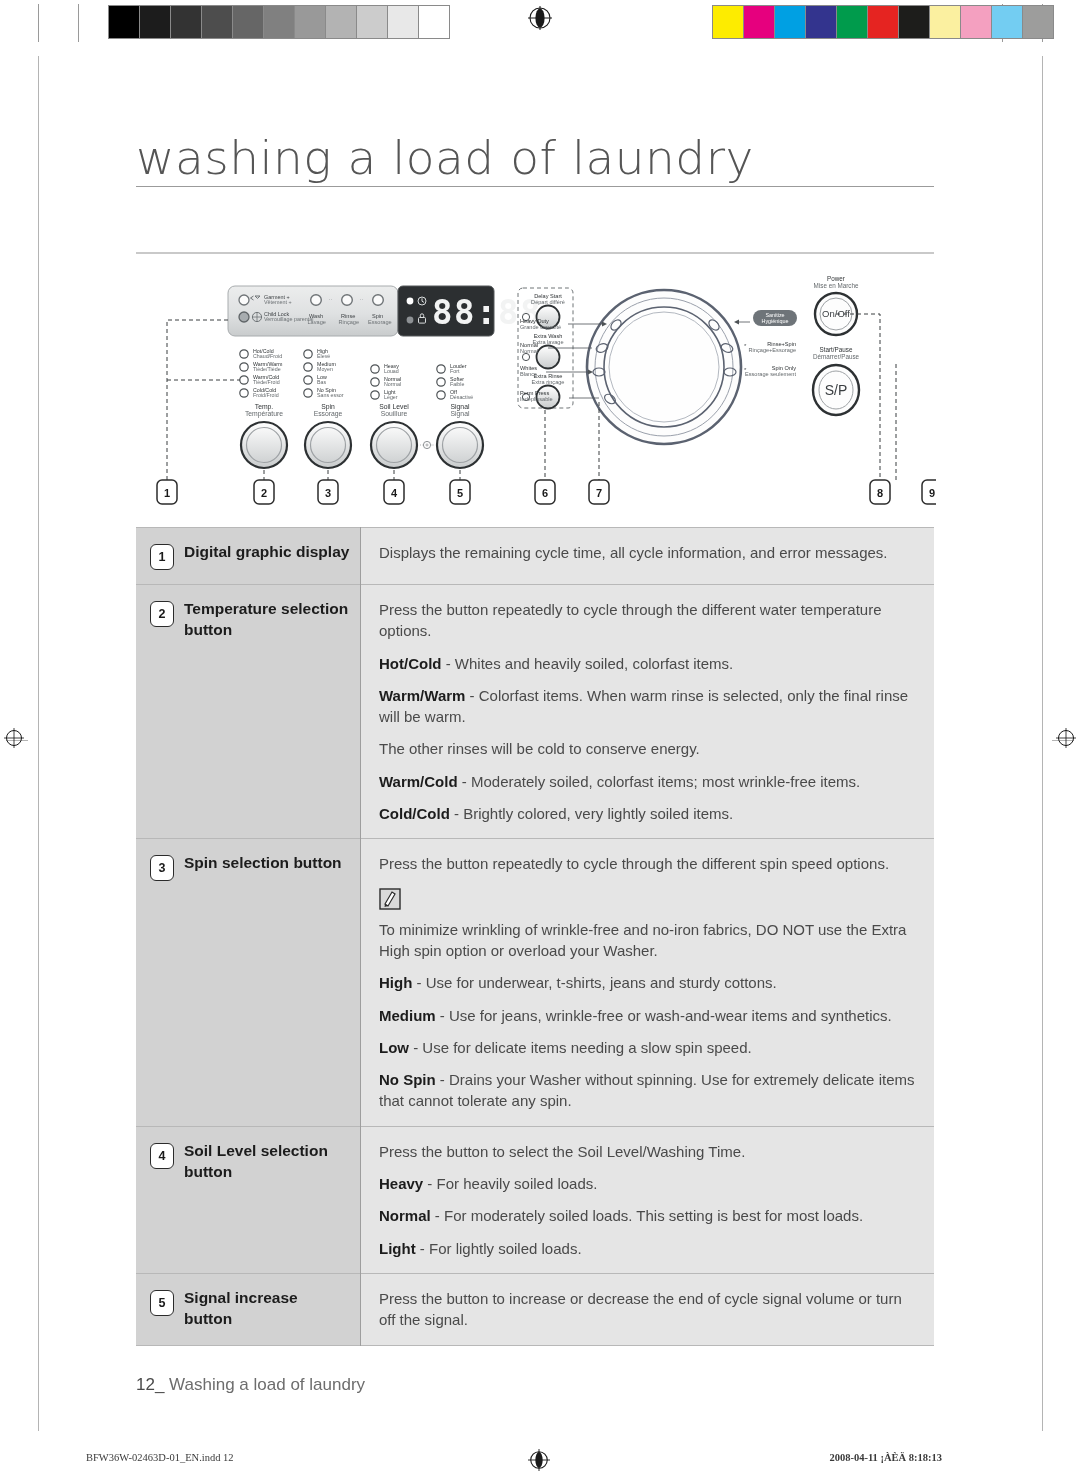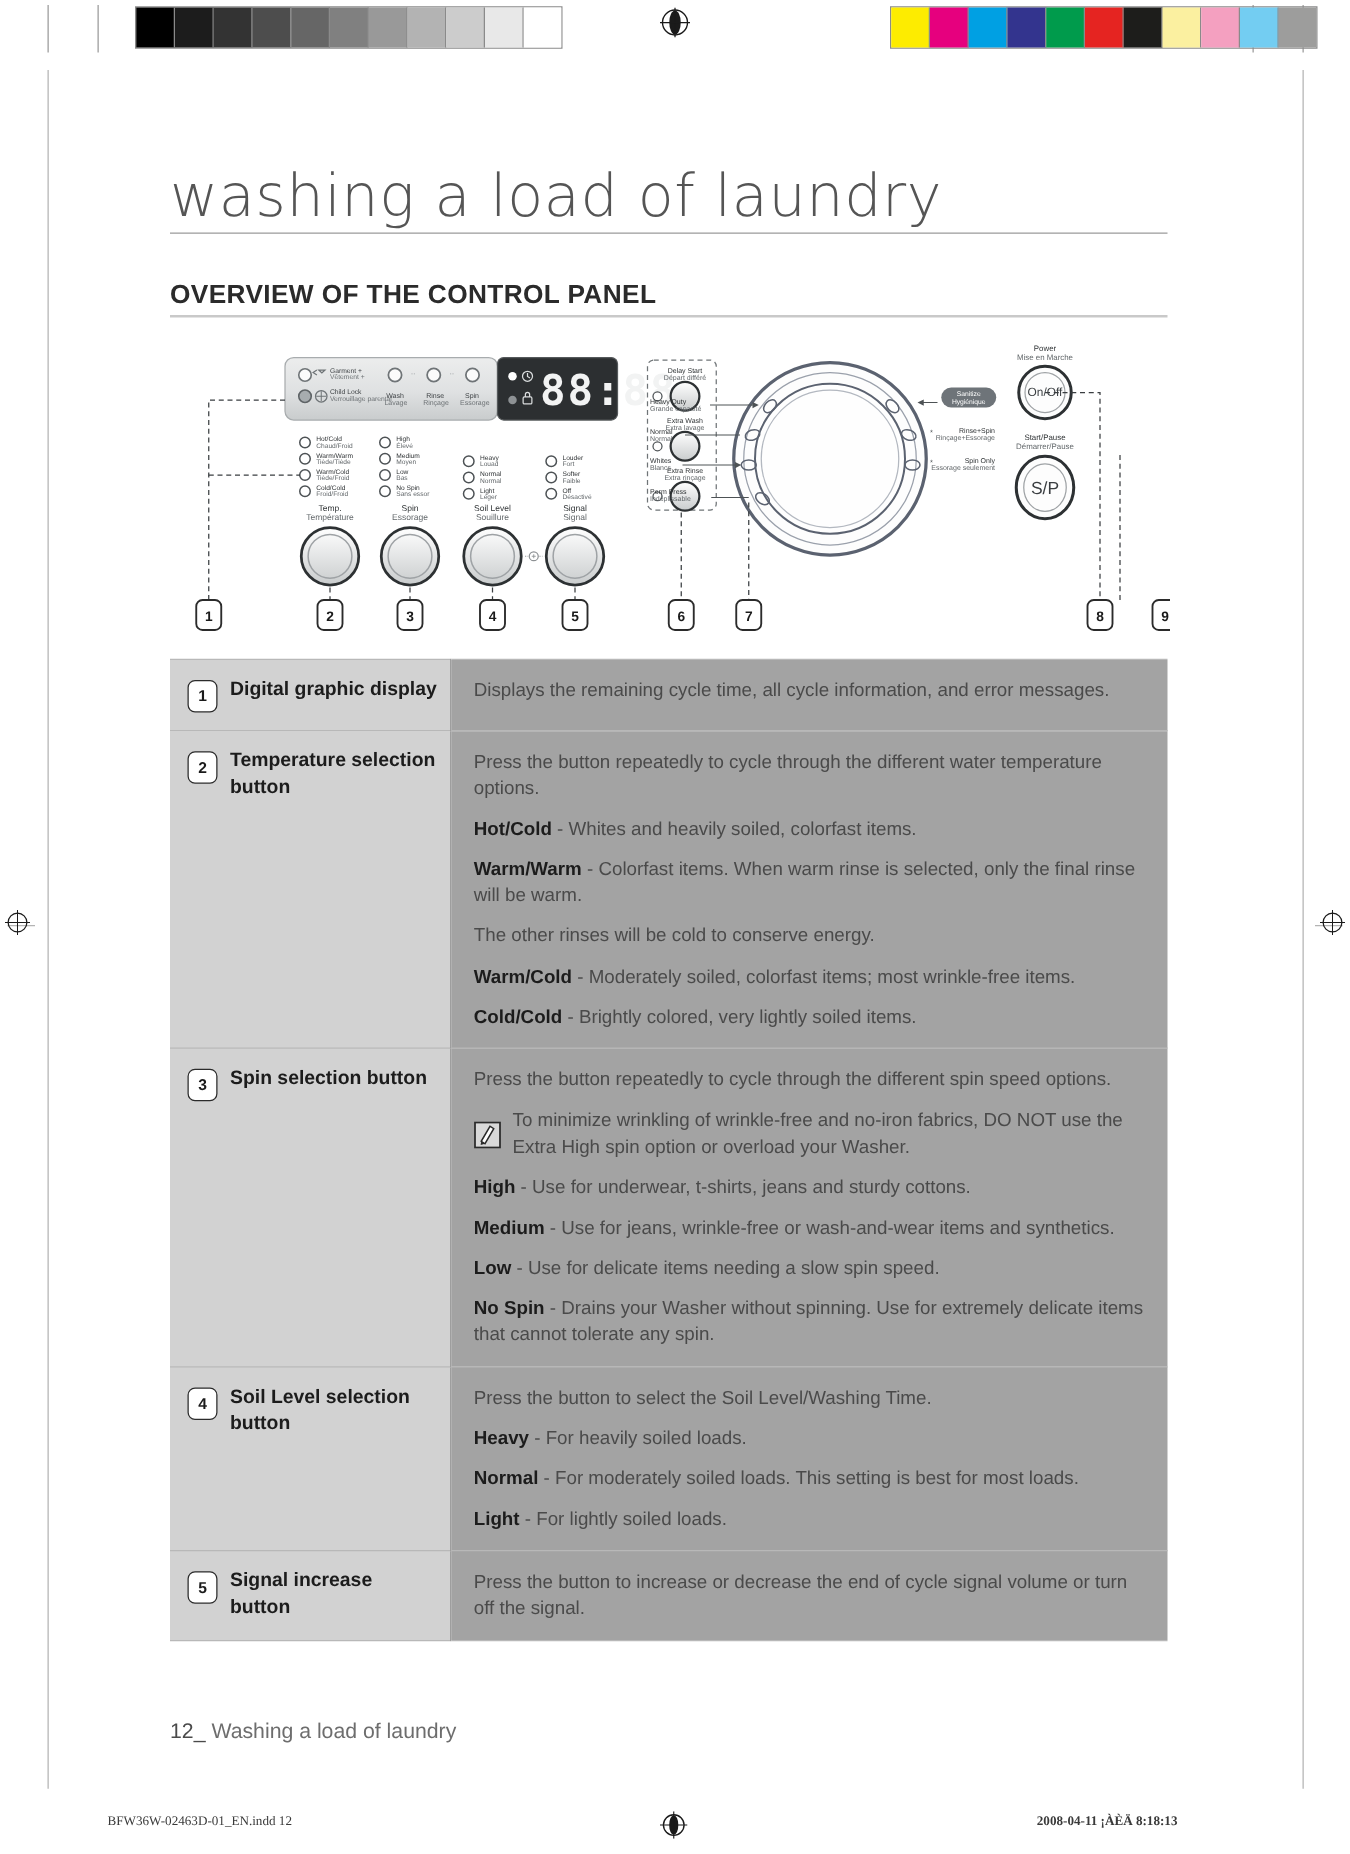--- a/index.html
+++ b/index.html
@@ -38,31 +38,31 @@
   .dia-svg{position:absolute;left:0;top:0;}
 
   
   .tbl{position:absolute;left:136px;top:527px;width:798px;
        border-collapse:collapse;font-size:14.5px;}
   .tbl td{vertical-align:top;padding:0;}
   .tbl tr{border-bottom:1px solid #b8b8b8;}
   .tbl tr.first{border-top:1px solid #b8b8b8;}
   td.c-label{width:200px;background:#d2d2d2;padding:14px 10px 14px 14px;
       border-right:1px solid #9e9e9e;}
-  td.c-desc{padding:14px 14px 14px 18px;background:#a3a3a3;}
+  td.c-desc{padding:14px 14px 14px 18px;background:#e5e5e5;}
   .lab-wrap{display:flex;align-items:flex-start;gap:10px;}
   .num-box{flex:0 0 auto;width:22px;height:24px;border:1.6px solid #2b2b2b;
       border-radius:6px;background:#fff;display:flex;align-items:center;
       justify-content:center;font-size:12.5px;font-weight:bold;color:#1a1a1a;
       margin-top:2px;}
   .lab-txt{font-size:15.5px;font-weight:bold;color:#1c1c1c;line-height:1.35;}
   .c-desc p{margin:0 0 11px 0;line-height:1.42;color:#4a4a4a;font-size:15px;}
   .c-desc p:last-child{margin-bottom:0;}
   .c-desc b{color:#1c1c1c;font-weight:bold;}
-  .note-row{display:flex;gap:9px;align-items:center;margin:0 0 11px 0;}
+  .note-row{display:flex;gap:9px;align-items:flex-start;margin:0 0 11px 0;flex-direction:column;}
   .note-icon{flex:0 0 auto;width:22px;height:22px;margin-top:2px;}
   .note-txt{line-height:1.42;color:#4a4a4a;font-size:15px;}
 
   
   .footer{position:absolute;left:136px;top:1375px;font-size:17px;color:#6d6d6d;}
   .footer b{color:#4a4a4a;font-weight:normal;}
   .imprint{position:absolute;top:1452px;font-size:10.5px;color:#3a3a3a;
       font-family:"Liberation Serif","DejaVu Serif",serif;margin-left:24px;}
   .imprint.left{left:62px;}
   .imprint.right{right:58px;font-weight:bold;}
@@ -130,21 +130,20 @@
   <div class="reg-target" style="left:1056px;top:728px;">
     <svg width="20" height="20" viewBox="0 0 24 24">
       <circle cx="12" cy="12" r="9" fill="none" stroke="#1a1a1a" stroke-width="1.2"></circle>
       <line x1="12" y1="0" x2="12" y2="24" stroke="#1a1a1a" stroke-width="1"></line>
       <line x1="0" y1="12" x2="24" y2="12" stroke="#1a1a1a" stroke-width="1"></line>
     </svg>
   </div>
 
   <h1 class="title">washing a load of laundry</h1>
   <div class="title-rule"></div>
-  <h2 class="subtitle">OVERVIEW OF THE CONTROL PANEL</h2>
   <div class="subtitle-rule"></div>
 
   <div class="diagram">
     <svg class="dia-svg" width="800" height="250" viewBox="0 0 800 250" font-family="Liberation Sans, sans-serif">
 
       <defs>
         <linearGradient id="panelGrad" x1="0" y1="0" x2="0" y2="1">
           <stop offset="0%" stop-color="#eceded"></stop>
           <stop offset="55%" stop-color="#dfe1e2"></stop>
           <stop offset="100%" stop-color="#c9cccd"></stop>

